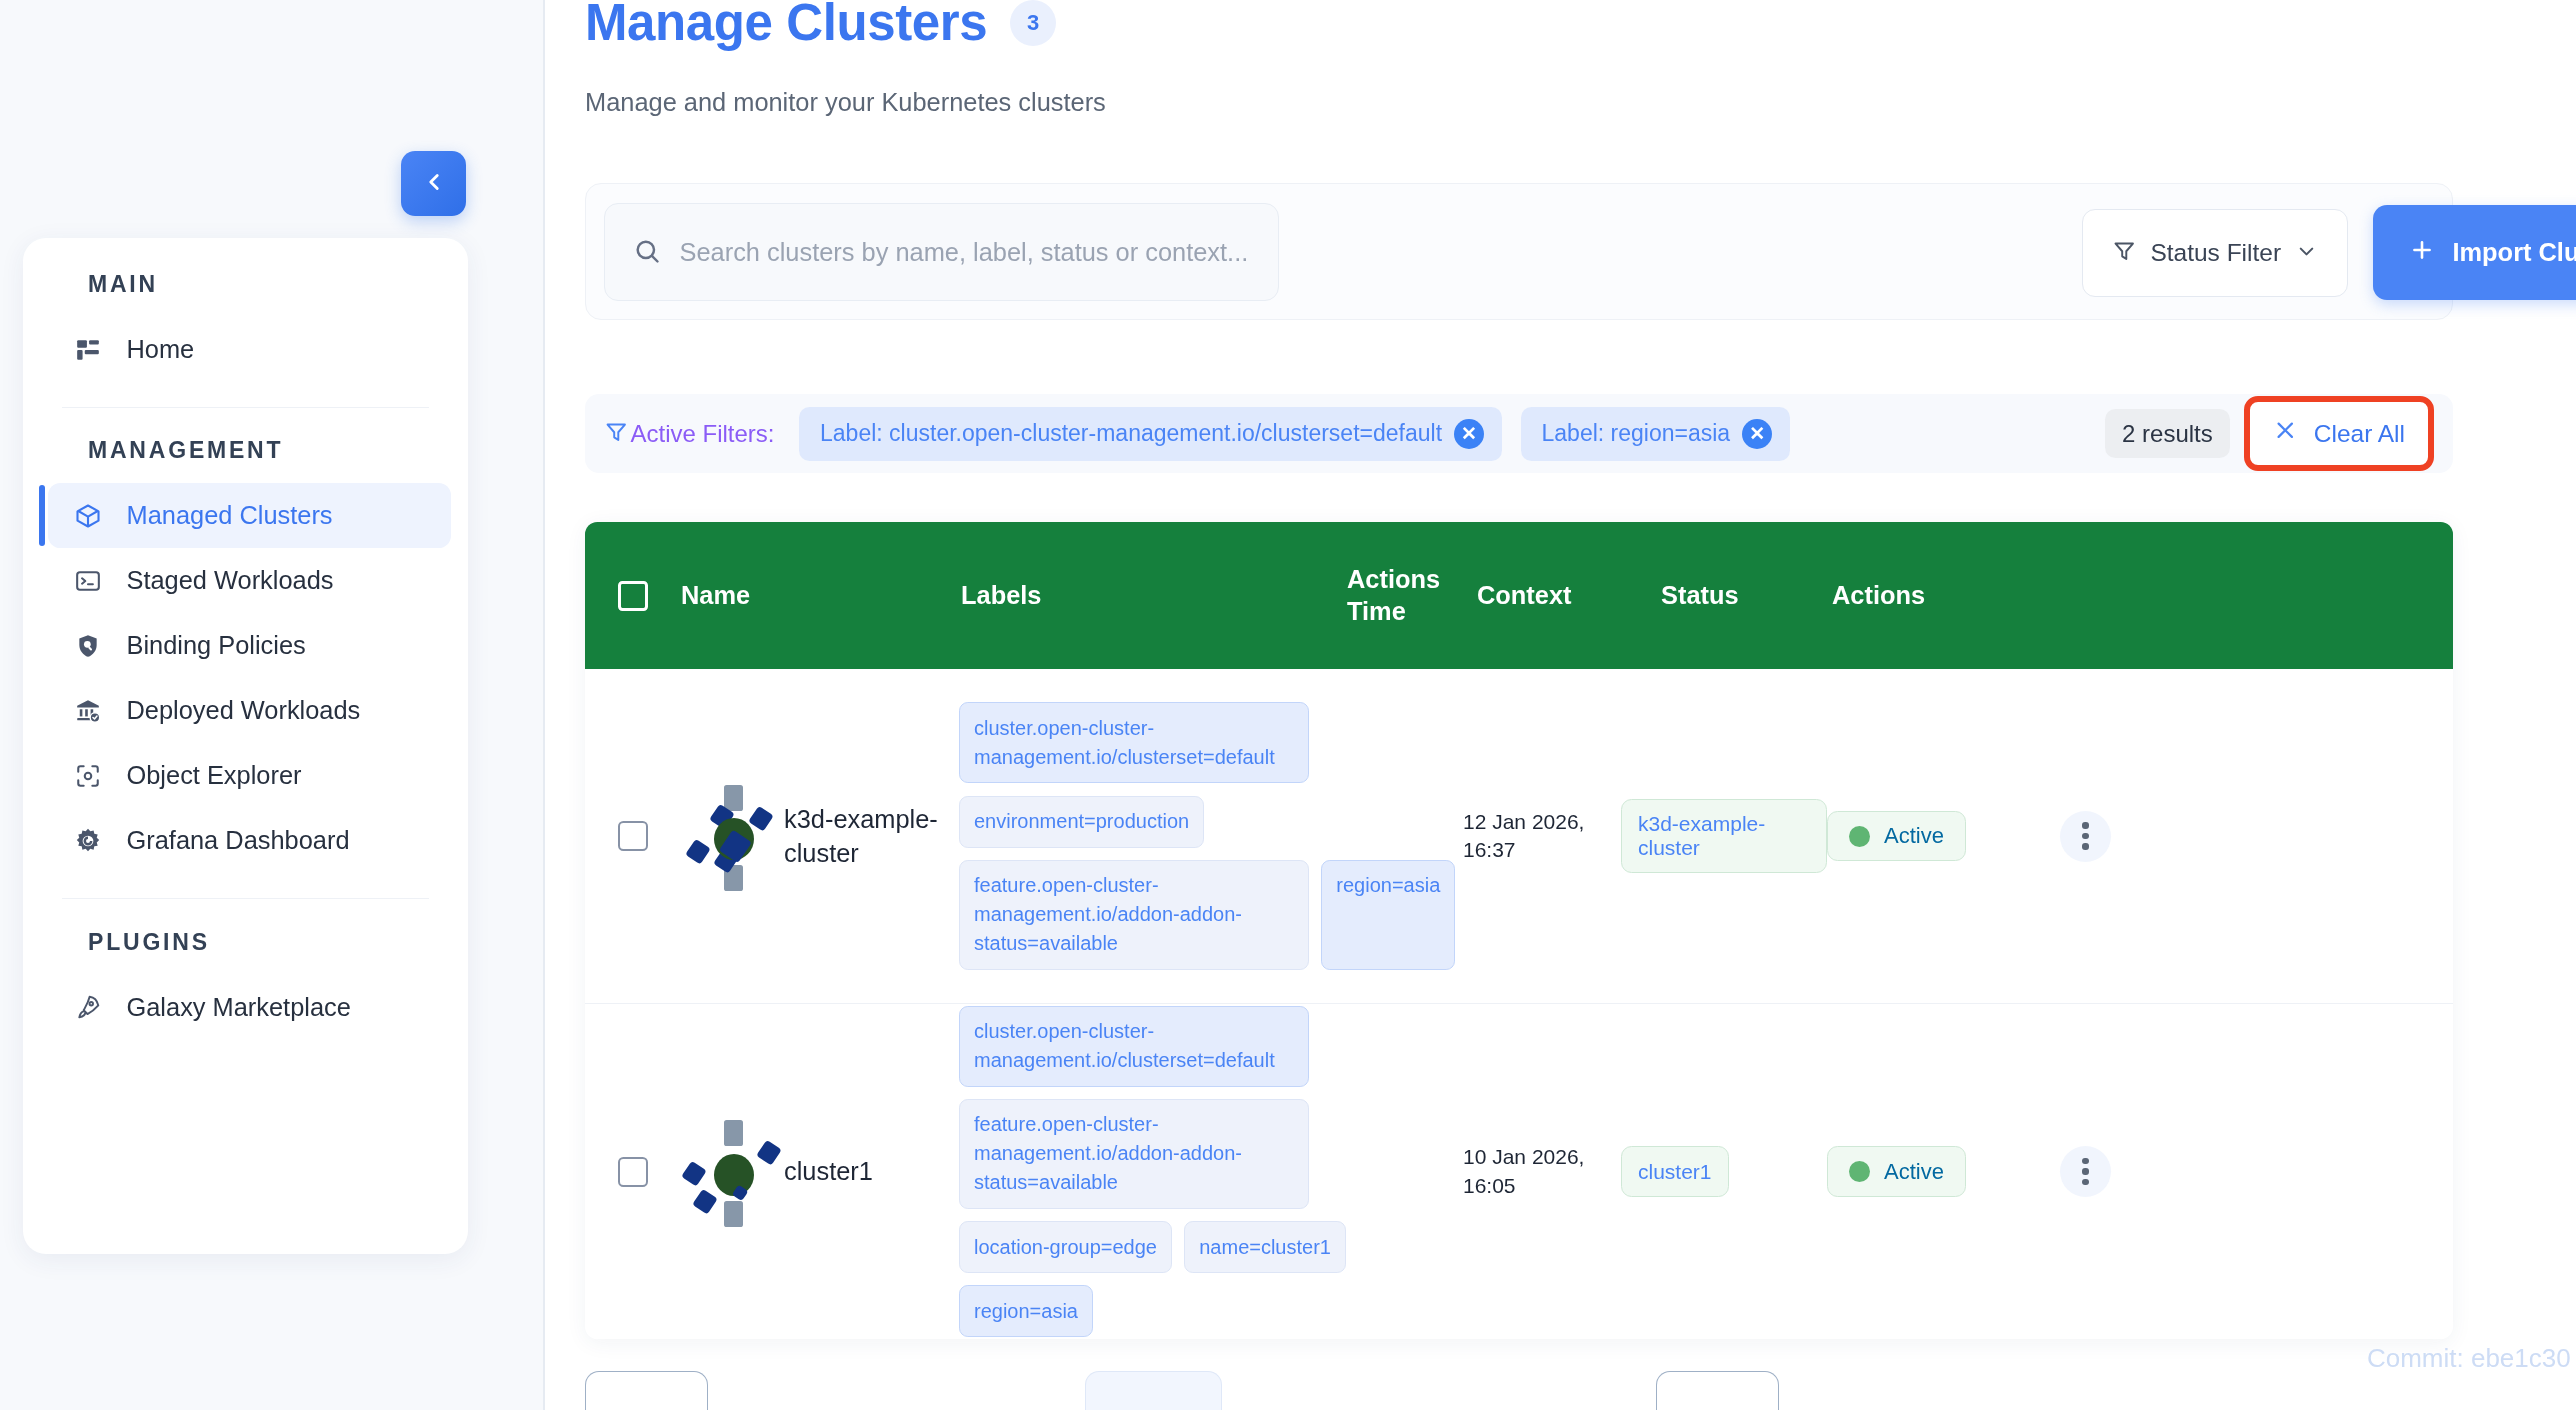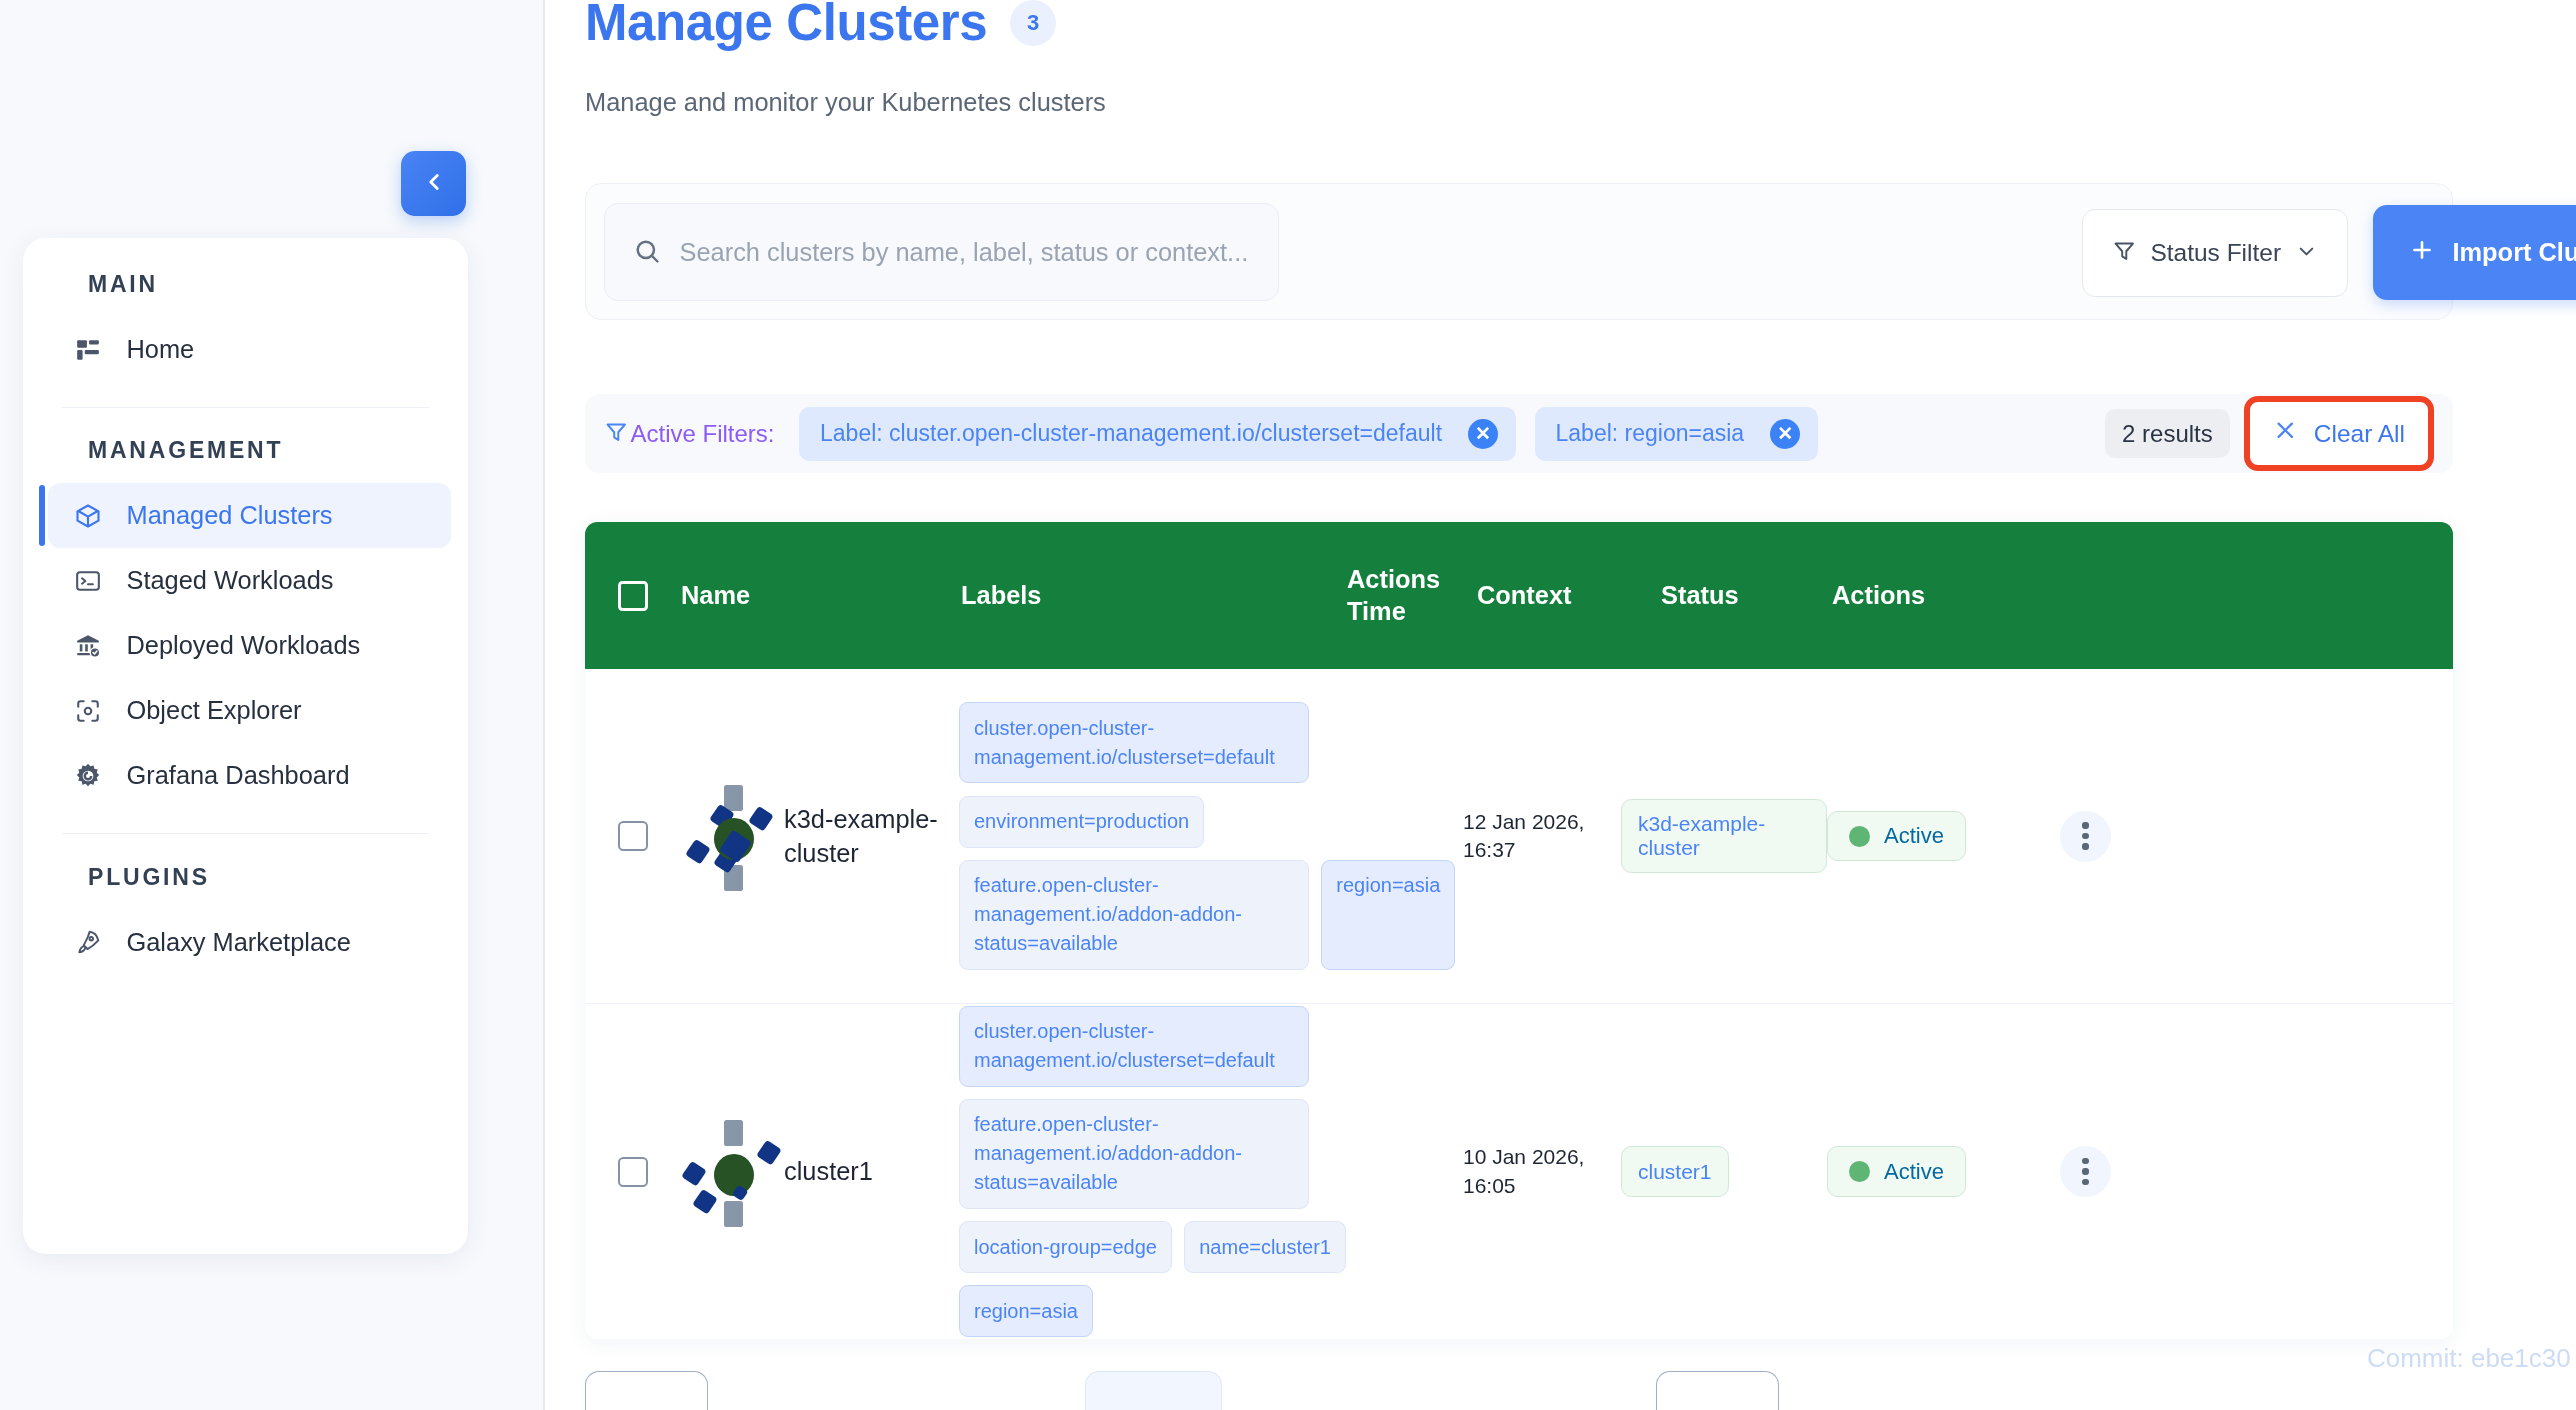--- a/index.html
+++ b/index.html
@@ -108,21 +108,21 @@
   }
 
   
   #filters-bar {
     position: absolute; left: 40px; top: 394px; width: 1868px; height: 79px;
     background: #f7f9fd; border-radius: 14px;
     display: flex; align-items: center; padding: 0 19px;
   }
   #filters-label { font-size: 24px; color: #8b5cf6; margin-left: 2px; margin-right: 24.5px; white-space: nowrap; }
   .filter-chip {
-    display: flex; align-items: center; gap: 26px;
+    display: flex; align-items: center; gap: 12px;
     background: #dfe9fd; border-radius: 10.5px;
     height: 54px; padding: 0 17.5px 0 21px; margin-right: 19px;
     font-size: 23px; color: #4a84f5; white-space: nowrap; cursor: pointer;
   }
   .chip-x {
     width: 30px; height: 30px; border-radius: 50%; background: #3b82f6;
     color: #fff; font-size: 19px; font-weight: bold;
     display: flex; align-items: center; justify-content: center; flex: none;
   }
   #results-count {
@@ -267,20 +267,30 @@
       <span class="sb-ico">
         <svg width="26" height="26" viewBox="0 0 24 24" fill="none" stroke="currentColor" stroke-width="1.9" stroke-linecap="round" stroke-linejoin="round">
             <rect x="2" y="4" width="20" height="16" rx="2.5"></rect>
             <polyline points="6.5 9.5 9.5 12 6.5 14.5"></polyline>
             <line x1="12" y1="15" x2="16.5" y2="15"></line>
           </svg>
       </span>
       <span class="sb-label">Staged Workloads</span>
     </div>
 
+    <div class="sb-item">
+      <span class="sb-ico">
+        <svg width="26" height="26" viewBox="0 0 24 24" fill="currentColor">
+            <path d="M12 2 4 5v6c0 5 3.4 9.4 8 11 4.6-1.6 8-6 8-11V5l-8-3z"></path>
+            <circle cx="11.4" cy="10.4" r="3.1" fill="#fff"></circle>
+            <rect x="13.3" y="12.3" width="4" height="1.9" rx="0.9" transform="rotate(45 13.3 12.3)" fill="#fff"></rect>
+          </svg>
+      </span>
+      <span class="sb-label">Binding Policies</span>
+    </div>
 
     <div class="sb-item">
       <span class="sb-ico">
         <svg width="26" height="26" viewBox="0 0 24 24" fill="currentColor">
             <path d="M12 2 2 7.2v1.6h20V7.2L12 2z"></path>
             <rect x="4.4" y="10.4" width="2.4" height="6.6"></rect>
             <rect x="9.4" y="10.4" width="2.4" height="6.6"></rect>
             <rect x="14.4" y="10.4" width="2.4" height="6.6"></rect>
             <rect x="2" y="18.4" width="20" height="2.2" rx="0.8"></rect>
             <circle cx="18.4" cy="18" r="4.4" fill="currentColor" stroke="#fff" stroke-width="1.3"></circle>

